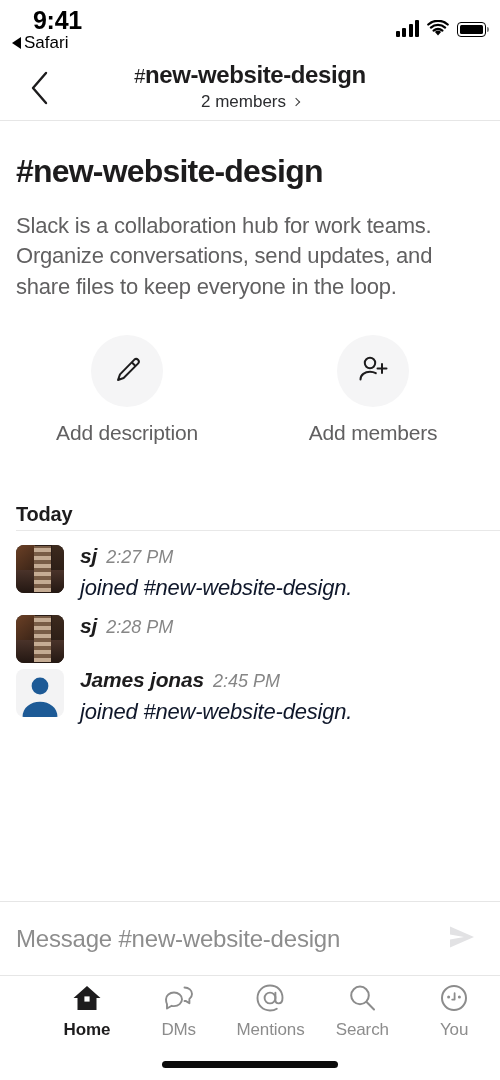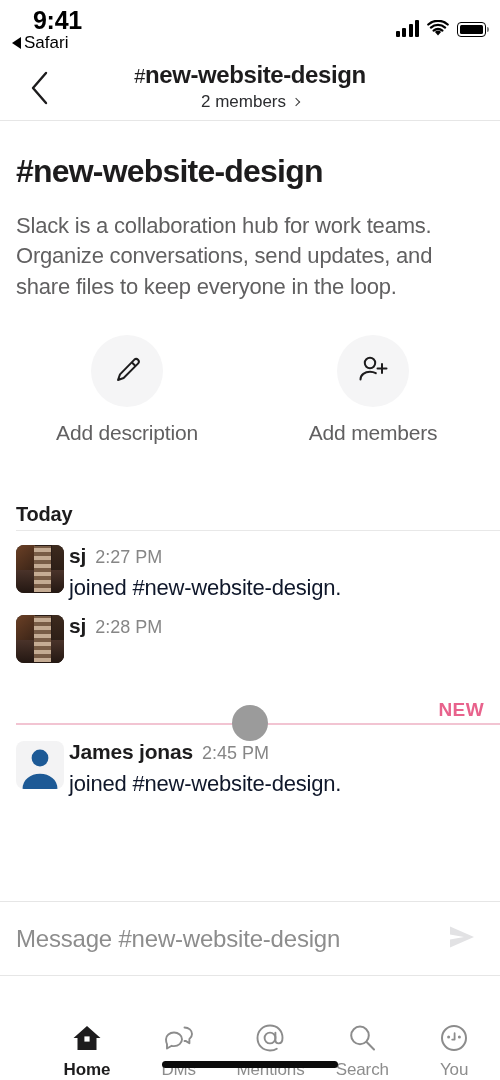--- a/index.html
+++ b/index.html
@@ -203,22 +203,23 @@
     position: relative;
     z-index: 2;
     padding-right: 8px;
     letter-spacing: -0.2px;
   }
 
   
   .messages { padding: 0 16px; }
   .msg {
     display: flex;
-    gap: 5px;
+    gap: 16px;
     padding-top: 14px;
+    font-style: italic;
   }
   .avatar {
     flex: 0 0 48px;
     width: 48px; height: 48px;
     border-radius: 8px;
     overflow: hidden;
     position: relative;
   }
   .avatar-photo {
     background: #2a1d17;
@@ -328,21 +329,21 @@
     flex: 0 0 auto;
     width: 44px; height: 44px;
     display: flex; align-items: center; justify-content: center;
     background: none; border: none; cursor: pointer;
   }
 
   
   .tabbar {
     flex: 0 0 104px;
     display: flex;
-    align-items: flex-end;
+    align-items: flex-start;
     padding-top: 6px;
     background: #fff;
     margin-left: 41px;
   }
   .tab {
     flex: 1 1 20%;
     display: flex;
     flex-direction: column;
     align-items: center;
     gap: 6px;
@@ -480,25 +481,20 @@
         </div>
         <div class="msg-body">
           <div class="msg-head">
             <span class="msg-author">sj</span>
             <span class="msg-time">2:28 PM</span>
           </div>
         </div>
       </div>
     </div>
 
-    <div class="new-divider">
-      <span class="nline"></span>
-      <span class="dot"></span>
-      <span class="new-label">NEW</span>
-    </div>
 
     <div class="messages">
       <div class="msg" style="padding-top:6px;">
         <div class="avatar avatar-default">
           <svg width="48" height="48" viewBox="0 0 48 48">
             <circle cx="24" cy="17" r="8.4" fill="#1d5a96"></circle>
             <path d="M6.5 48c0-9.2 7.8-15.2 17.5-15.2S41.5 38.8 41.5 48Z" fill="#1d5a96"></path>
           </svg>
         </div>
         <div class="msg-body">

